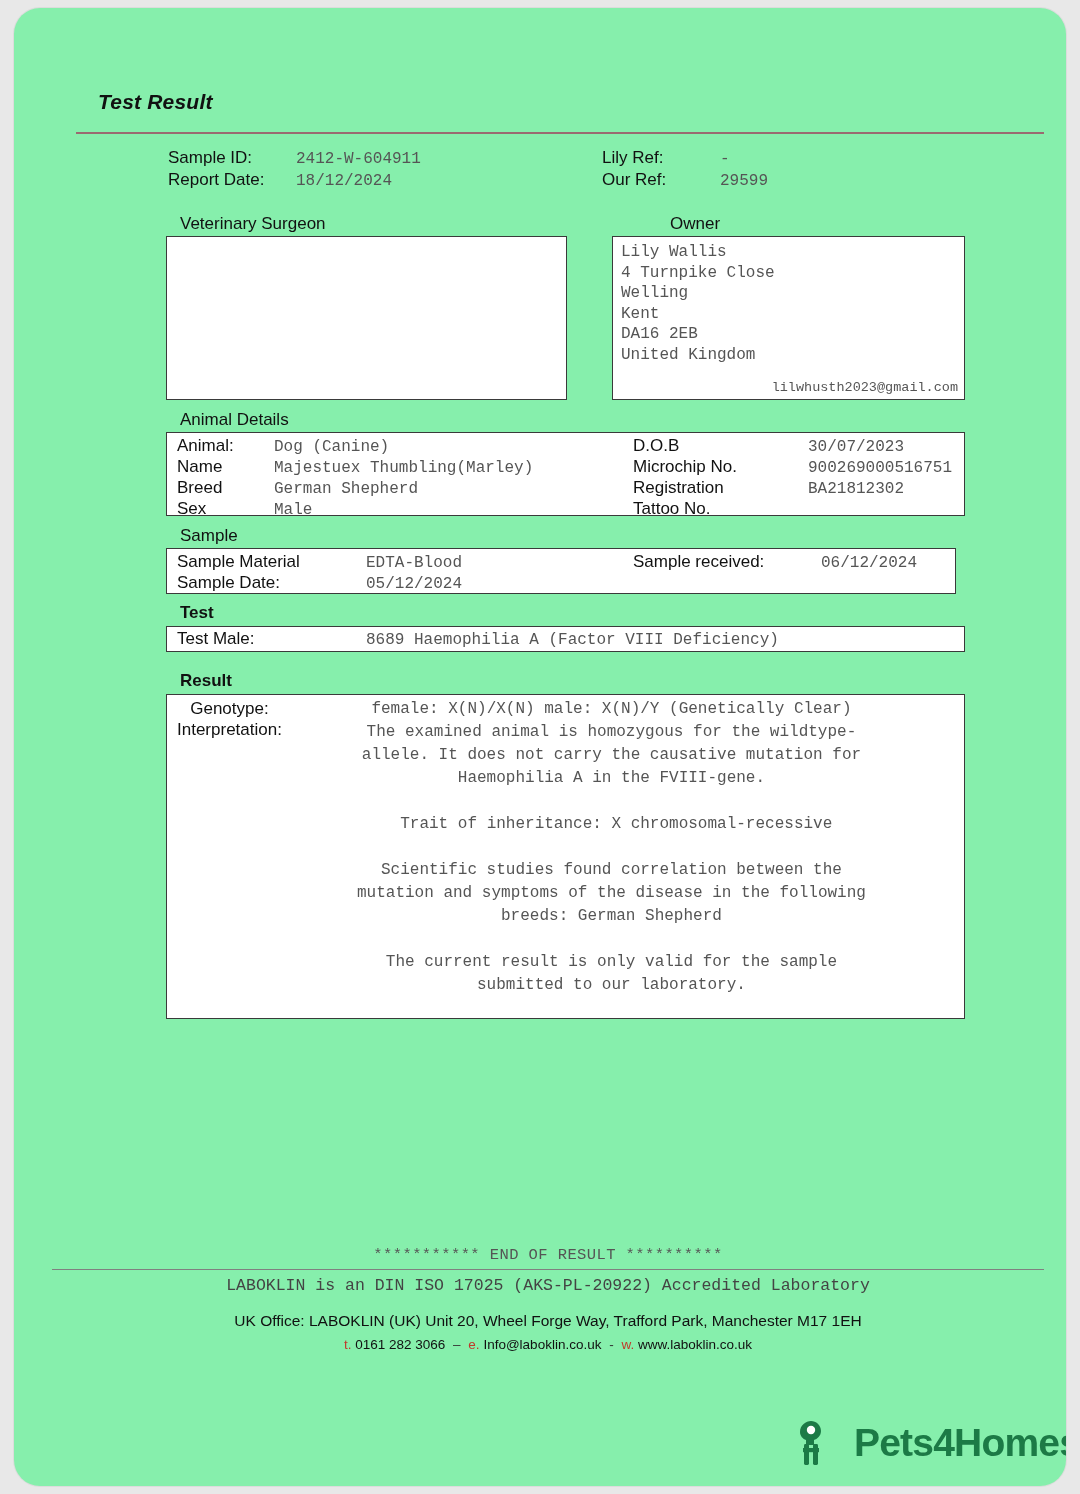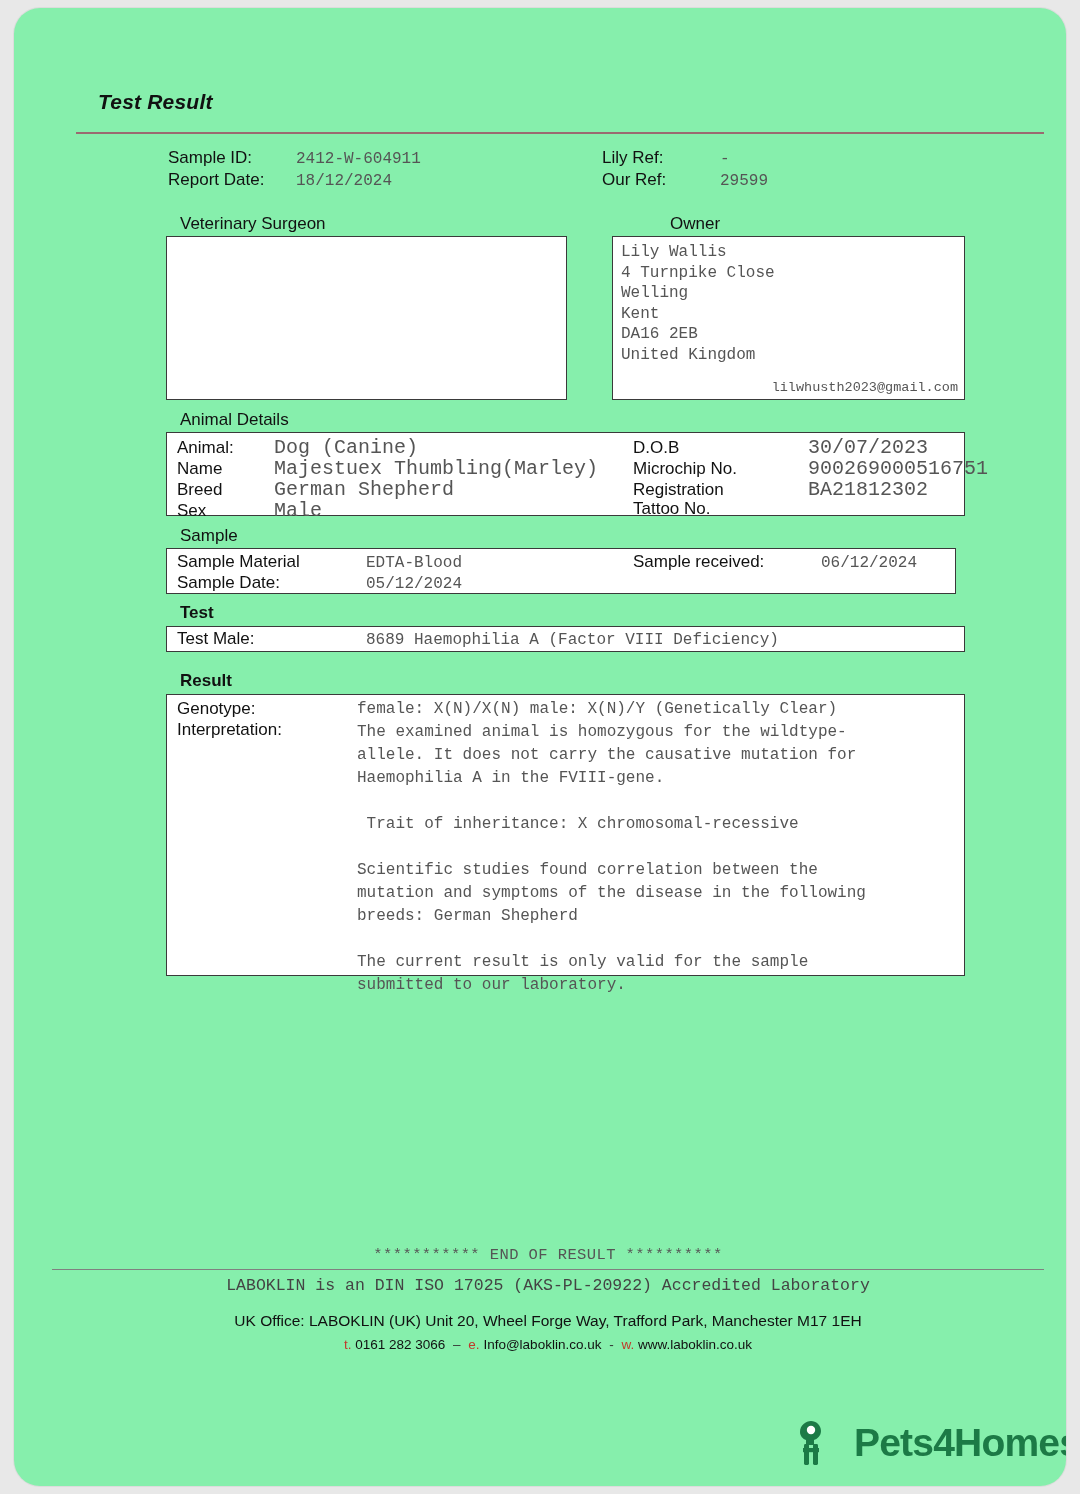--- a/index.html
+++ b/index.html
@@ -154,21 +154,21 @@
 
   
   .animal-label { left: 166px; top: 262px; }
   .animal-box { left: 152px; top: 284px; width: 799px; height: 84px; }
   .animal-grid {
     position: absolute;
     left: 0; top: 0; right: 0; bottom: 0;
   }
   .ad-row { position: absolute; white-space: nowrap; height: 21px; }
   .ad-row .k { display:inline-block; font-size: 17px; color:#111; }
-  .ad-row .v { display:inline-block; font-size: 20px; }
+  .ad-row .v { display:inline-block; font-size: 16px; }
   .ad-left { left: 10px; }
   .ad-right { left: 466px; }
   .ad-left .k { width: 97px; }
   .ad-right .k { width: 175px; }
   .adr0 { top: 3px; } .adr1 { top: 24px; } .adr2 { top: 45px; } .adr3 { top: 66px; }
 
   
   .sample-label { left: 166px; top: 378px; }
   .sample-box { left: 152px; top: 400px; width: 790px; height: 46px; }
   .sm-row { position: absolute; white-space: nowrap; }
@@ -182,21 +182,21 @@
 
   
   .test-label { left: 166px; top: 455px; font-weight: 700; }
   .test-box { left: 152px; top: 478px; width: 799px; height: 26px; }
   .test-row { position: absolute; left: 10px; top: 2px; white-space: nowrap; }
   .test-row .k { display:inline-block; font-size:17px; color:#111; width: 189px; }
   .test-row .v { display:inline-block; font-size:16px; }
 
   
   .result-label { left: 166px; top: 523px; font-weight: 700; }
-  .result-box { left: 152px; top: 546px; width: 799px; height: 282px; }
+  .result-box { left: 152px; top: 546px; width: 799px; height: 325px; text-align: center; }
   .res-keys { position: absolute; left: 10px; top: 3px; }
   .res-keys div { font-size: 17px; color:#111; line-height: 21px; white-space: nowrap; }
   .res-text {
     position: absolute;
     left: 190px;
     top: 3px;
     font-size: 16px;
     line-height: 23px;
     white-space: pre;
   }

